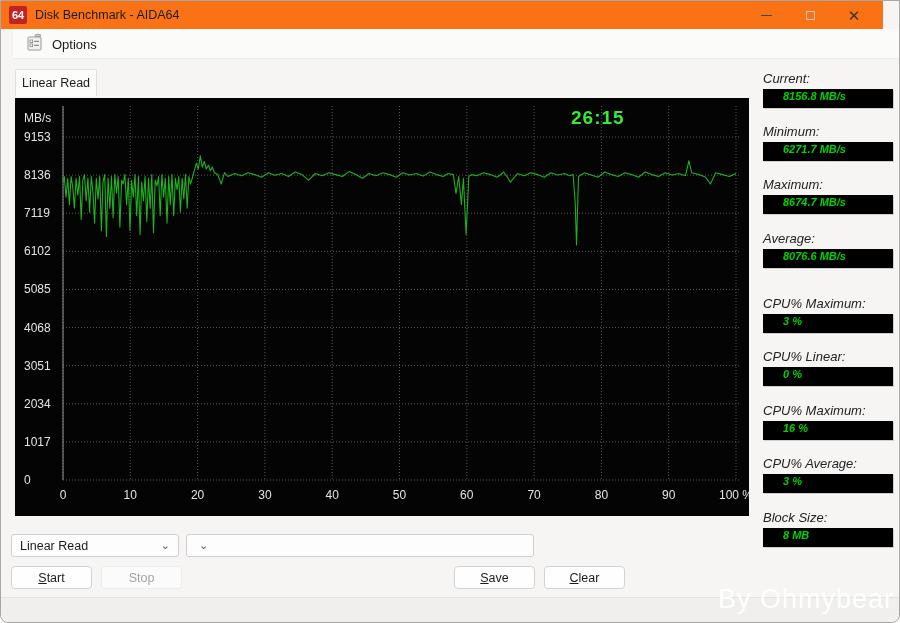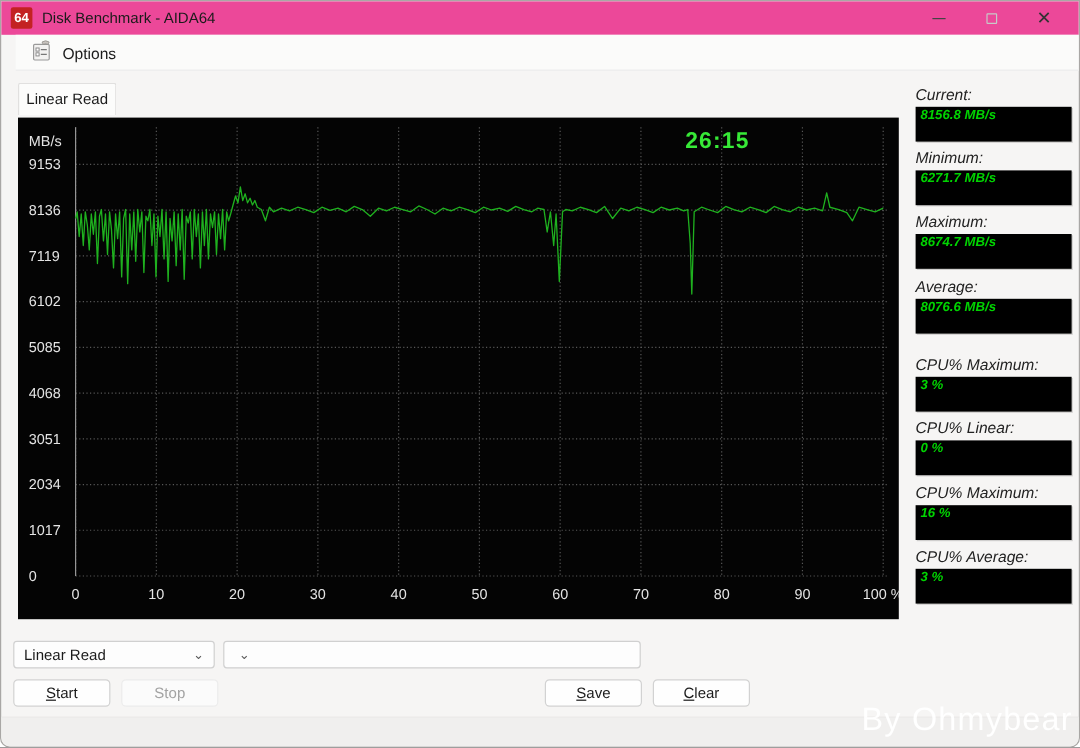--- a/index.html
+++ b/index.html
@@ -9,21 +9,21 @@
 
   .window {
     position:relative; width:900px; height:623px;
     background:#f6f5f4;
     border:1px solid #a9a7a5;
     border-radius:0 0 8px 8px;
     overflow:hidden;
   }
 
   
-  .titlebar { position:absolute; left:0; top:0; right:0; height:28px; background:#ec4899; }
+  .titlebar { position:absolute; left:0; top:0; right:16px; height:28px; background:#f97316; }
   .app-icon {
     position:absolute; left:8px; top:5px; width:18px; height:18px;
     background:#c32222; color:#fff; font-weight:bold; font-size:11px;
     display:flex; align-items:center; justify-content:center; border-radius:2px;
   }
   .title-text { position:absolute; left:34px; top:0; line-height:28px; font-size:12.5px; color:#1b1b1b; }
   .win-btn { position:absolute; top:0; width:42px; height:28px; display:flex; align-items:center; justify-content:center; }
   .btn-min { right:96px; } .btn-max { right:52px; } .btn-close { right:8px; }
   .glyph-min { width:11px; height:1px; background:#444; }
   .glyph-max { width:9px; height:9px; border:1px solid #c8c8c8; border-radius:1px; }
@@ -45,22 +45,22 @@
   .chart { position:absolute; left:14px; top:97px; width:734px; height:418px; background:#040404; }
   .timer {
     position:absolute; left:556px; top:9px; font-size:19px; font-weight:bold;
     color:#37e937; letter-spacing:1px;
   }
 
   
   .stat { position:absolute; left:762px; width:130px;font-style:italic; }
   .stat-label { font-size:13px; color:#222; }
   .stat-bar {
-    margin-top:3px; height:29px; background:#000; color:#00d400;
-    font-size:11px; font-weight:bold; line-height:15px; padding-left:4px;
+    margin-top:3px; height:19px; background:#000; color:#00d400;
+    font-size:11px; font-weight:bold; line-height:15px; padding-left:20px;
     box-shadow:1px 1px 0 #cfcecd;
   }
 
   
   .combo {
     position:absolute; top:533px; height:23px; background:#fdfdfd;
     border:1px solid #d0d0d0; border-radius:3px;
     display:flex; align-items:center; font-size:12.5px; color:#1b1b1b;
     padding:0 8px;
   }
@@ -205,20 +205,24 @@
     <div class="stat-bar">0 %</div>
   </div>
   <div class="stat" style="top:402px">
     <div class="stat-label">CPU% Maximum:</div>
     <div class="stat-bar">16 %</div>
   </div>
   <div class="stat" style="top:455px">
     <div class="stat-label">CPU% Average:</div>
     <div class="stat-bar">3 %</div>
   </div>
+  <div class="stat" style="top:509px">
+    <div class="stat-label">Block Size:</div>
+    <div class="stat-bar">8 MB</div>
+  </div>
 
   <div class="combo combo-bench">
     <span class="combo-text">Linear Read</span>
     <span class="combo-chevron">⌄</span>
   </div>
   <div class="combo combo-drive">
     <span class="combo-chevron">⌄</span>
   </div>
 
   <button class="btn btn-start"><u>S</u>tart</button>

